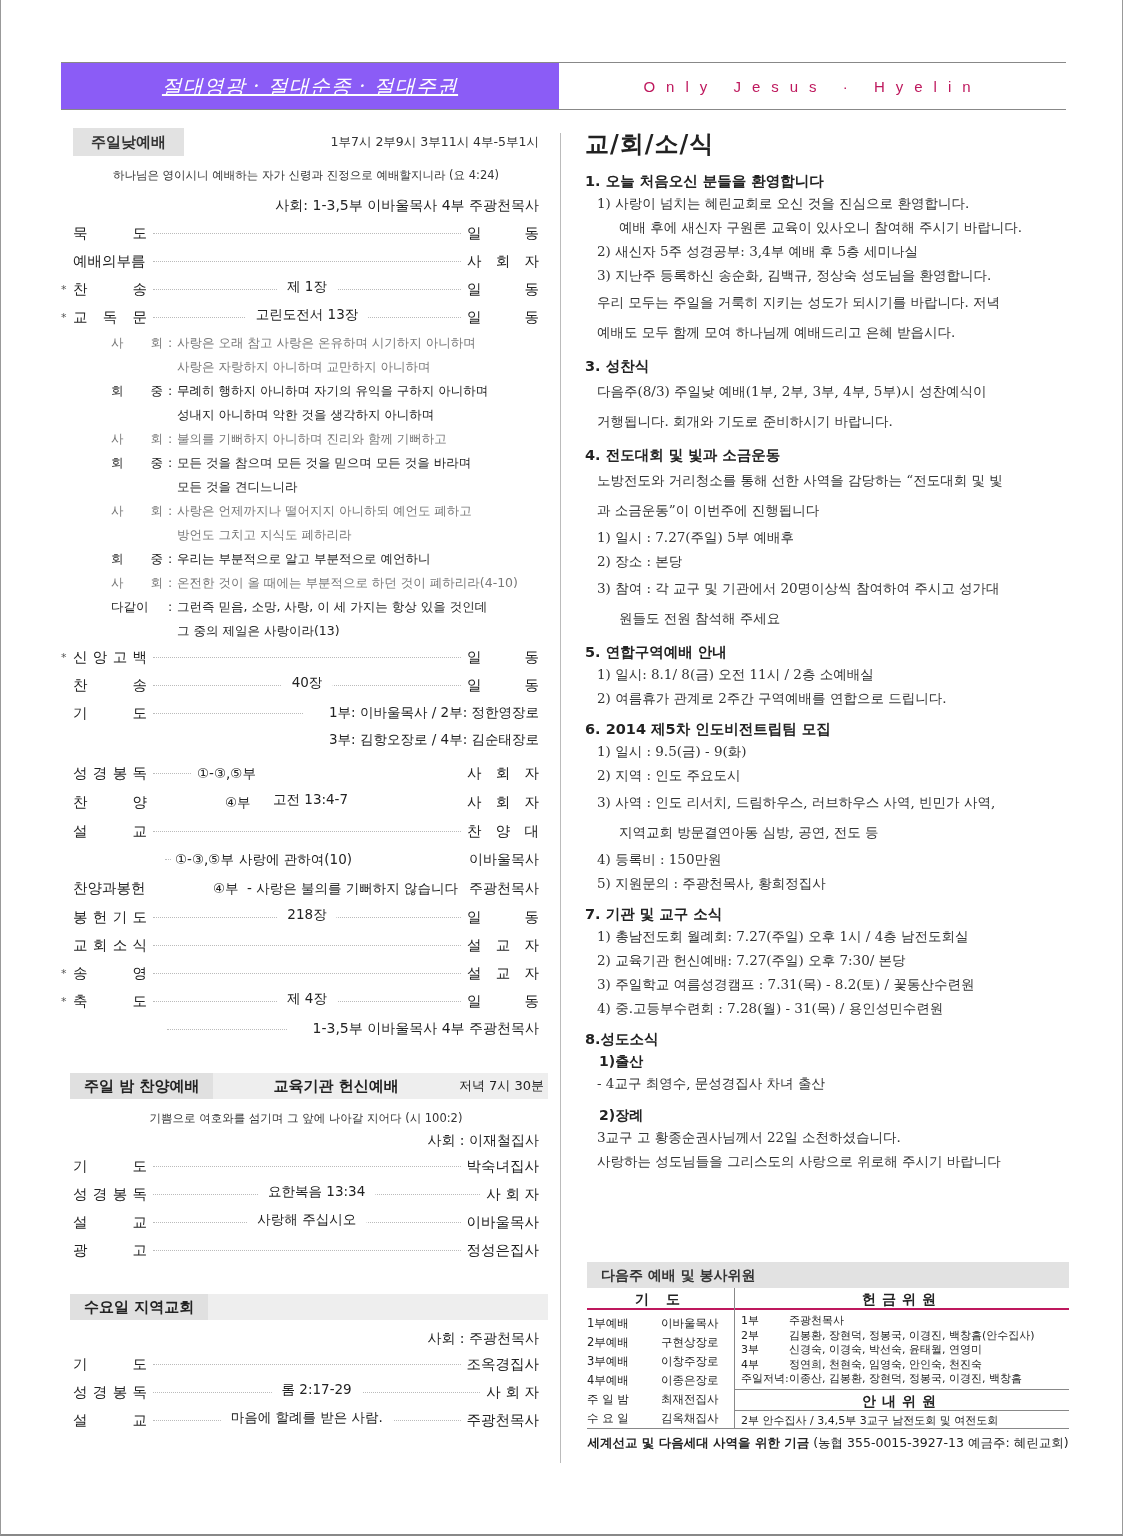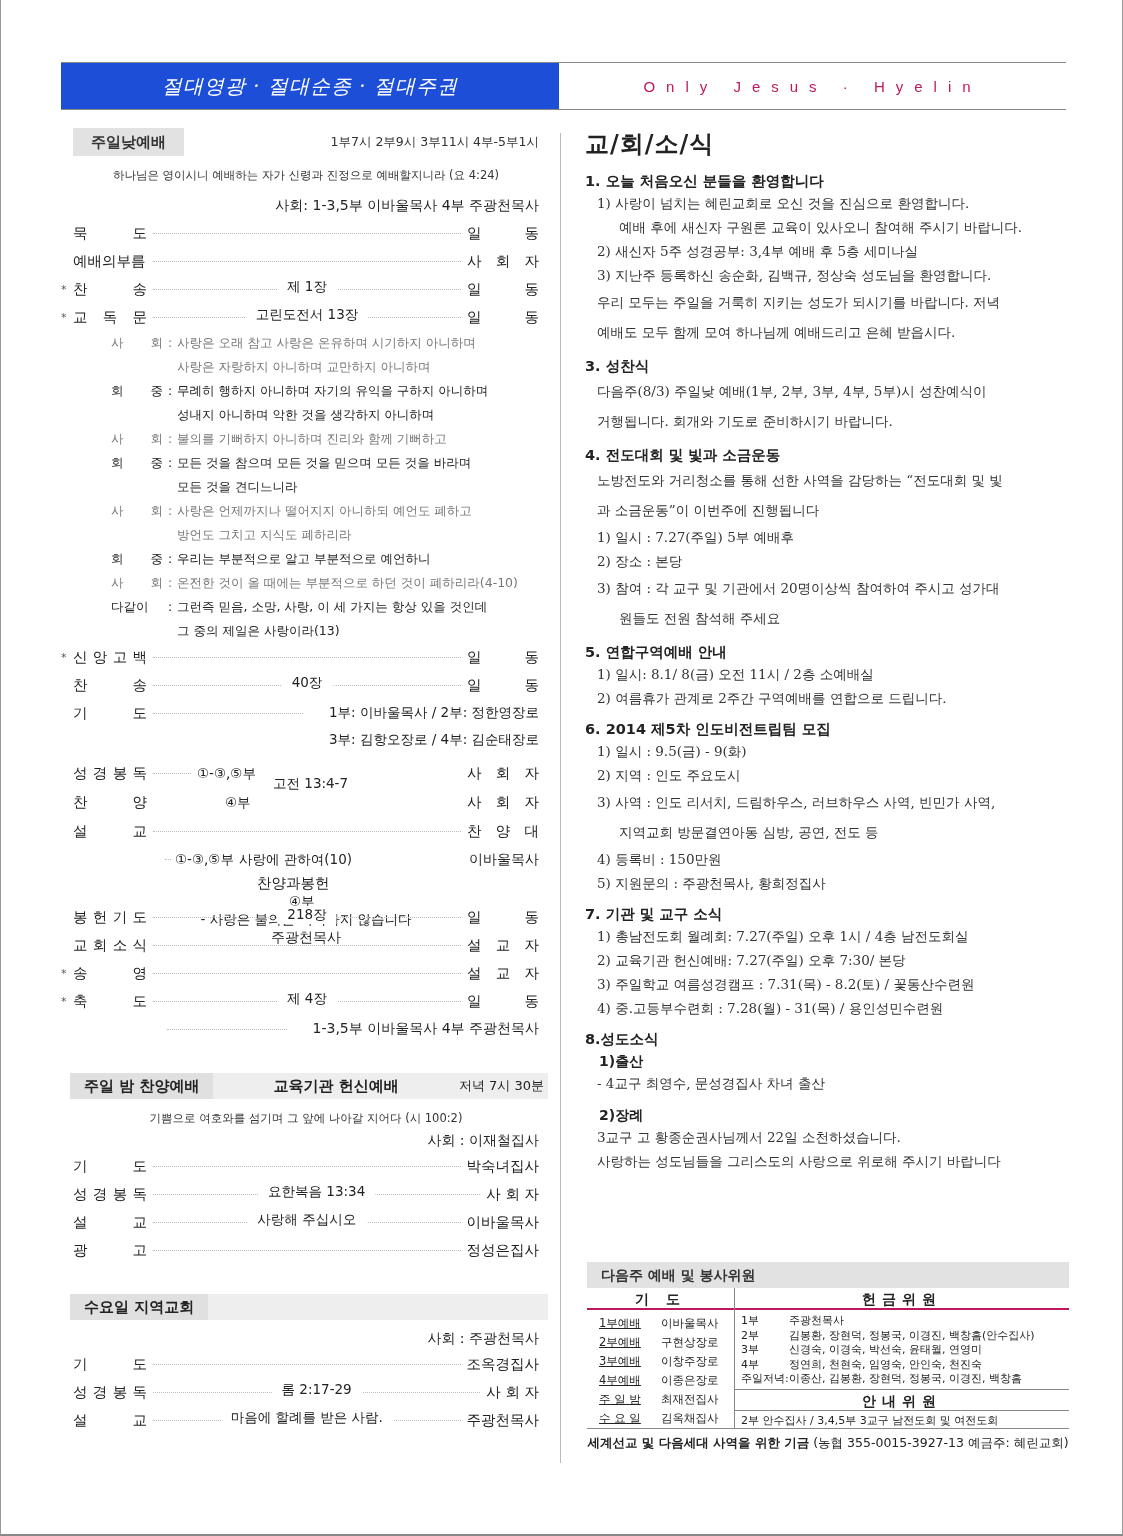--- a/index.html
+++ b/index.html
@@ -12,24 +12,25 @@
     border-left: 1px solid #999;
     border-right: 1px solid #999;
     border-bottom: 2px solid #888;
   }
   .banner {
     position: absolute; left: 60px; top: 62px; width: 1005px; height: 48px;
     border-top: 1px solid #888; border-bottom: 1px solid #888;
     display: flex;
   }
   .banner-left {
-    width: 498px; background: #1d4ed8; color: #fff;
+    width: 498px; background: #8b5cf6; color: #fff;
     display: flex; align-items: center; justify-content: center;
     font-family: "DejaVu Serif", serif; font-size: 20px; letter-spacing: 1px;
     font-style: italic;
+    text-decoration: underline;
   }
   .banner-right {
     flex: 1; display: flex; align-items: center; justify-content: center;
     color: #be185d; font-size: 15px; letter-spacing: 11px;
     font-family: "Liberation Sans", sans-serif;
   }
   .divider {
     position: absolute; left: 559px; top: 133px; width: 1px; height: 1330px; background: #bbb;
   }
   
@@ -83,21 +84,21 @@
   .p.ind { margin-left: 34px; }
   .sub-h { font-size: 14px; font-weight: bold; margin-left: 14px; margin-top: 4px; }
   .serve { position: absolute; left: 586px; top: 1262px; width: 482px; }
   .serve-bar { background: #e2e2e2; height: 26px; line-height: 26px; padding-left: 14px; font-size: 14px; font-weight: bold; color: #333; }
   .serve-grid { display: flex; font-size: 11.5px; }
   .serve-l { width: 148px; border-right: 1px solid #888; }
   .serve-r { flex: 1; }
   .col-h { text-align: center; font-weight: bold; font-size: 14px; height: 22px; line-height: 22px; border-bottom: 2px solid #be185d; letter-spacing: 6px; }
   .pray-list { padding-top: 4px; }
   .pray-list div { display: flex; justify-content: center; height: 19px; line-height: 19px; }
-  .pray-list .k { width: 56px; text-align: right; margin-right: 20px; text-decoration: underline; }
+  .pray-list .k { width: 56px; text-align: left; margin-right: 20px; }
   .pray-list .v { width: 76px; }
   .off-list { padding: 4px 0 0 6px; }
   .off-list div { display: flex; height: 14.5px; line-height: 14.5px; font-size: 11px; }
   .off-list .k { width: 48px; }
   .guide-h { text-align: center; font-weight: bold; font-size: 14px; height: 22px; line-height: 22px; border-top: 1px solid #888; border-bottom: 1px solid #888; letter-spacing: 6px; margin-top: 2px; }
   .guide-v { font-size: 11px; padding-left: 6px; height: 16px; line-height: 20px; border-bottom: 1px solid #888; }
   .fund { font-size: 12.5px; margin-top: 6px; text-align: center; }
   .fund b { font-weight: bold; }
 </style>
 </head>
@@ -318,21 +319,21 @@
         </span>
       <span style="flex:0 0 78px;"></span>
       <span style="font-size:13.5px;width:60px;">④부</span>
       <span style="flex:1;"></span>
       <span class="who" id="rd-who2">
           <span>사</span>
           <span>회</span>
           <span>자</span>
         </span>
     </div>
-    <span style="position:absolute;left:200px;top:16px;font-size:13.5px;">고전 13:4-7</span>
+    <span style="position:absolute;left:200px;top:32px;font-size:13.5px;">고전 13:4-7</span>
   </div>
   <div id="row-sermon">
       <div class="row">
         <span class="star"></span>
         <span class="lbl">
           <span>설</span>
           <span>교</span>
         </span>
         <span class="dots"></span>
         <span class="who">
@@ -344,21 +345,21 @@
     </div>
 
   <div style="position:relative;height:58px;">
     <div class="row" style="height:29px;">
       <span style="width:88px;"></span>
       <span class="dots" style="flex:0 0 6px;margin:0 4px;"></span>
       <span style="font-size:13.5px;width:64px;">①-③,⑤부</span>
       <span style="font-size:13.5px;flex:1;">사랑에 관하여(10)</span>
       <span style="font-size:14px;">이바울목사</span>
     </div>
-    <div class="row" style="height:29px;flex-direction:column;">
+    <div class="row" style="height:29px;">
       <span class="lbl" style="width:98px;">찬양과봉헌</span>
       <span style="width:42px;"></span>
       <span style="font-size:13.5px;width:34px;">④부</span>
       <span style="font-size:13.5px;flex:1;">- 사랑은 불의를 기뻐하지 않습니다</span>
       <span style="font-size:14px;">주광천목사</span>
     </div>
   </div>
   <div id="rows-end">
       <div class="row">
         <span class="star"></span>

